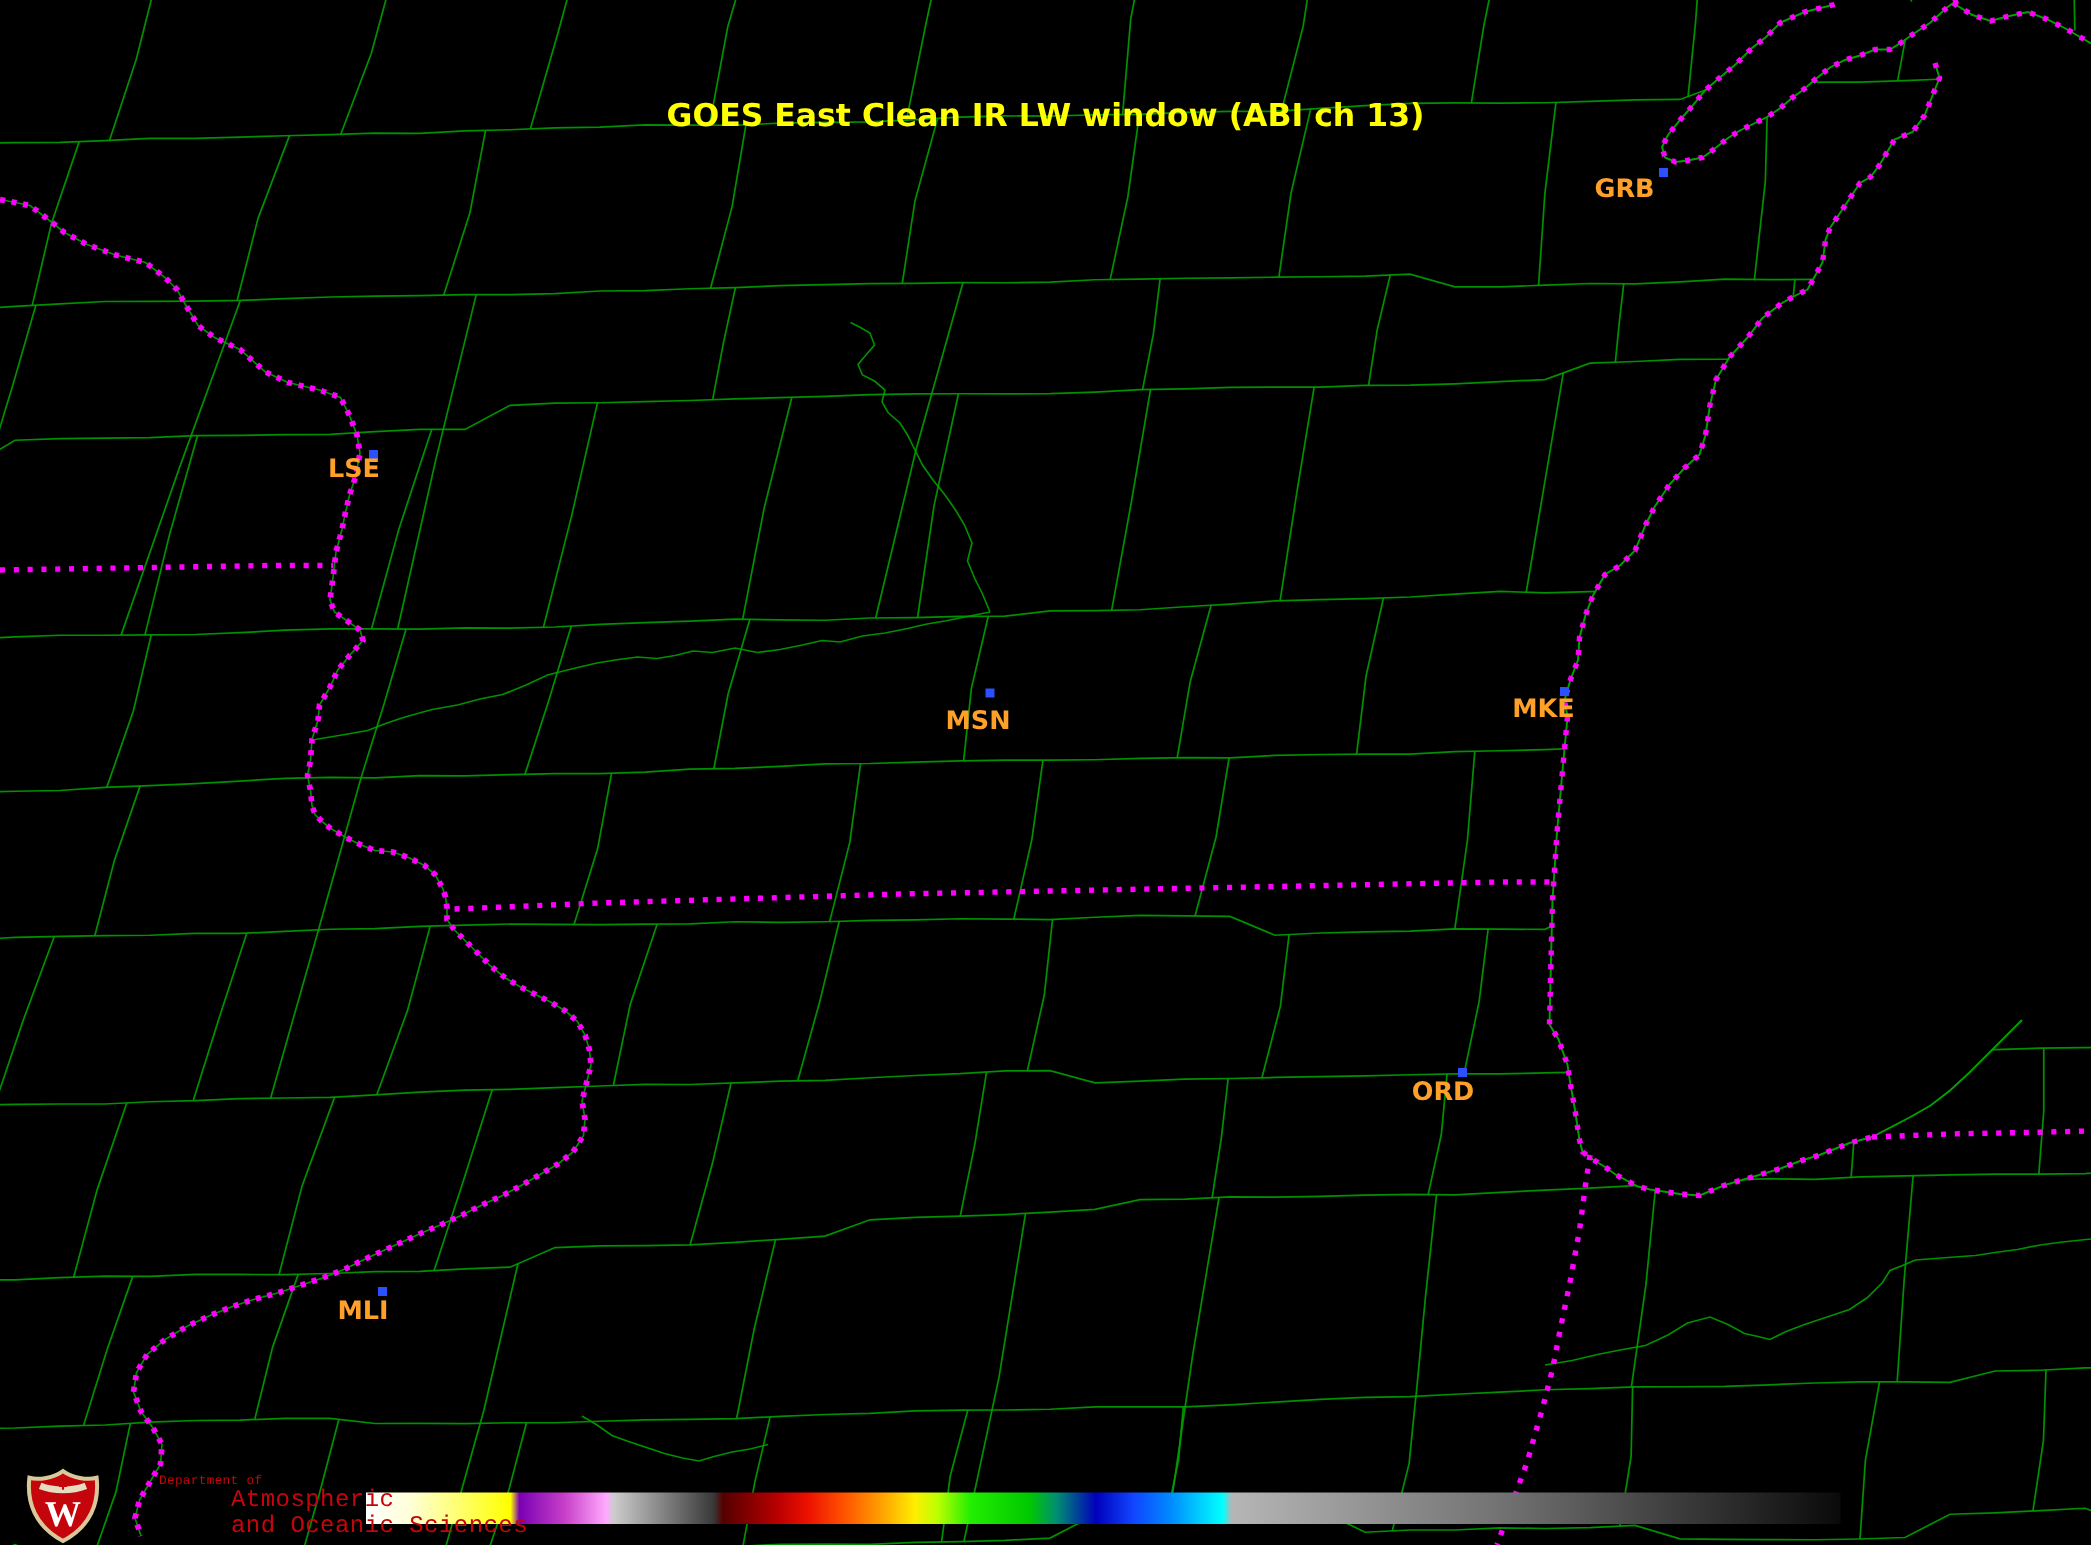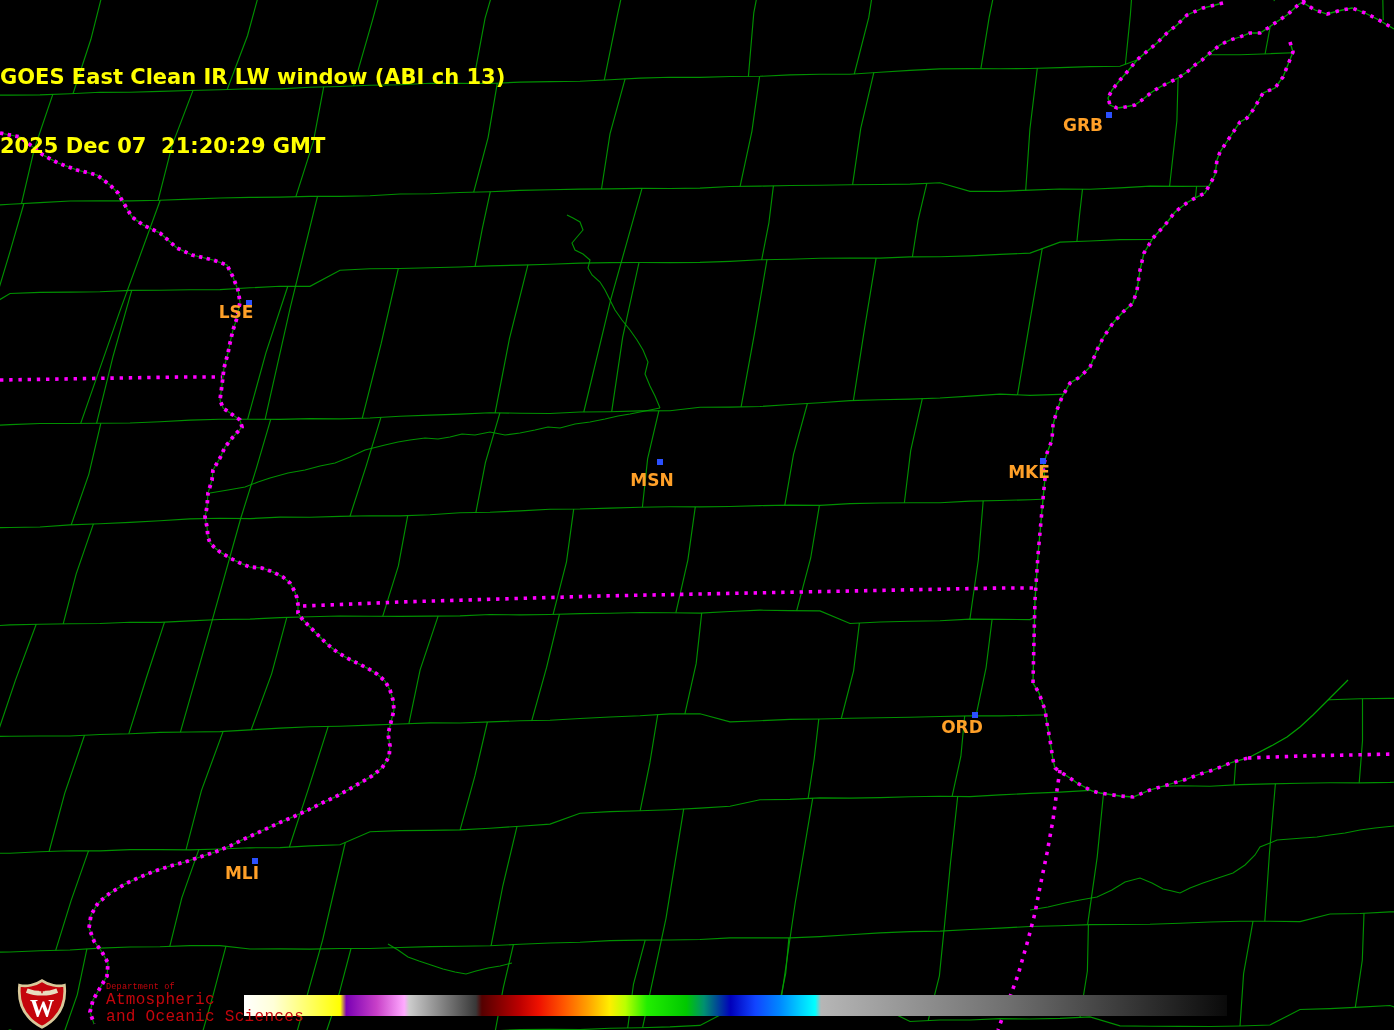--- a/index.html
+++ b/index.html
@@ -6,26 +6,26 @@
   #stage{position:relative;width:1394px;height:1030px;background:#000;overflow:hidden;
          font-family:"DejaVu Sans","Liberation Sans",sans-serif;}
   #map{position:absolute;left:0;top:0;}
   .county{fill:none;stroke:var(--county);stroke-width:1.15;opacity:.9;}
   .river-green{fill:none;stroke:var(--county);stroke-width:1.1;opacity:.9;}
   .shore-green{fill:none;stroke:var(--county);stroke-width:1.3;}
   .water{fill:#000;stroke:none;}
   .stateline{fill:none;stroke:var(--magenta);stroke-width:3.6;stroke-dasharray:3.4 5.8;}
   .riverline{fill:none;stroke:var(--magenta);stroke-width:3.8;stroke-dasharray:3.4 4.4;}
   .stlabel{font-family:"DejaVu Sans","Liberation Sans",sans-serif;font-size:17px;font-weight:bold;}
-  #titleblock{position:absolute;left:0;top:20px;width:1394px;
+  #titleblock{position:absolute;left:0;top:20px;width:1394px;text-align:center;
               color:var(--titlecol);font-weight:bold;font-size:21px;line-height:23px;white-space:pre;}
   #colorbar{position:absolute;}
   #logoText{position:absolute;left:106px;top:982px;color:var(--logored);line-height:17px;font-family:Liberation Mono, monospace;}
   #logoDept{font-size:8.5px;line-height:10px;letter-spacing:.2px;}
-  .logoBig{font-size:16px;letter-spacing:.3px;}
+  .logoBig{font-size:16px;letter-spacing:.3px;margin-left:48px;}
   #crest{position:absolute;left:6px;top:978px;}
 </style>
 </head>
 <body>
 
 <div id="stage">
 
   <svg id="map" width="1394" height="1030" viewBox="0 0 1394 1030">
 
     <g id="counties">
@@ -180,21 +180,20 @@
         <text x="1029" y="478" text-anchor="middle" class="stlabel" fill="#ffa028">MKE</text>
         <rect x="972" y="712" width="6" height="6" fill="#2b50ff"></rect>
         <text x="962" y="733" text-anchor="middle" class="stlabel" fill="#ffa028">ORD</text>
         <rect x="252" y="858" width="6" height="6" fill="#2b50ff"></rect>
         <text x="242" y="879" text-anchor="middle" class="stlabel" fill="#ffa028">MLI</text>
       </g>
   </svg>
 
   <div id="titleblock">
     <div>GOES East Clean IR LW window (ABI ch 13)</div>
-    <div>2025 Dec 07  21:20:29 GMT</div>
   </div>
 
   <div id="colorbar" style="left: 244px; top: 995px; width: 983px; height: 21px; background: linear-gradient(90deg, rgb(255, 255, 255) 0%, rgb(255, 255, 216) 3%, rgb(255, 255, 0) 9.8%, rgb(122, 0, 180) 10.4%, rgb(200, 64, 200) 13.5%, rgb(255, 170, 255) 16.3%, rgb(204, 204, 204) 16.8%, rgb(56, 56, 56) 23.6%, rgb(85, 0, 0) 24.2%, rgb(187, 0, 0) 28%, rgb(238, 17, 0) 30%, rgb(255, 85, 0) 32.5%, rgb(255, 162, 0) 35%, rgb(255, 238, 0) 37.2%, rgb(186, 255, 0) 38.8%, rgb(34, 238, 0) 41%, rgb(0, 200, 0) 45%, rgb(0, 144, 112) 46.8%, rgb(0, 0, 187) 49.5%, rgb(17, 68, 255) 52%, rgb(0, 136, 255) 54.5%, rgb(0, 204, 255) 56.5%, rgb(0, 255, 255) 58.1%, rgb(182, 182, 182) 58.7%, rgb(110, 110, 110) 78%, rgb(10, 10, 10) 100%);"></div>
 
   <svg id="crest" width="72" height="52" viewBox="0 0 62 58">
     <path d="M31,3 C38,8 49,10 56,8 C58,26 52,44 31,55 C10,44 4,26 6,8 C13,10 24,8 31,3 Z" fill="#c5050c" stroke="#d9c99a" stroke-width="3"></path>
     <path d="M14,14 C24,18 38,18 48,14" fill="none" stroke="#e8dcc0" stroke-width="5"></path>
     <path d="M31,11 v6 M28,14 h6" stroke="#c5050c" stroke-width="1.6"></path>
     <text x="31" y="44" text-anchor="middle" font-size="27" font-weight="bold" font-family="Liberation Serif, serif" fill="#ffffff">W</text>
   </svg>

